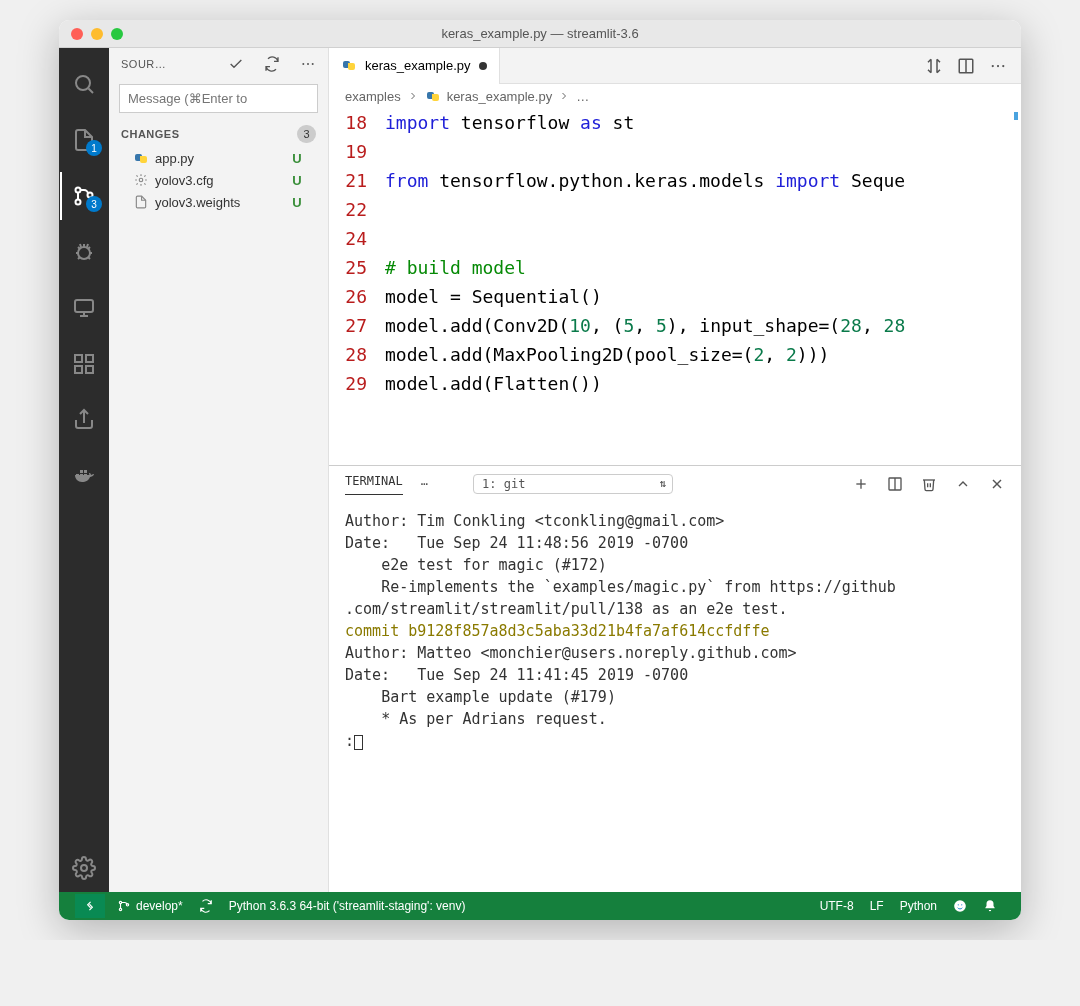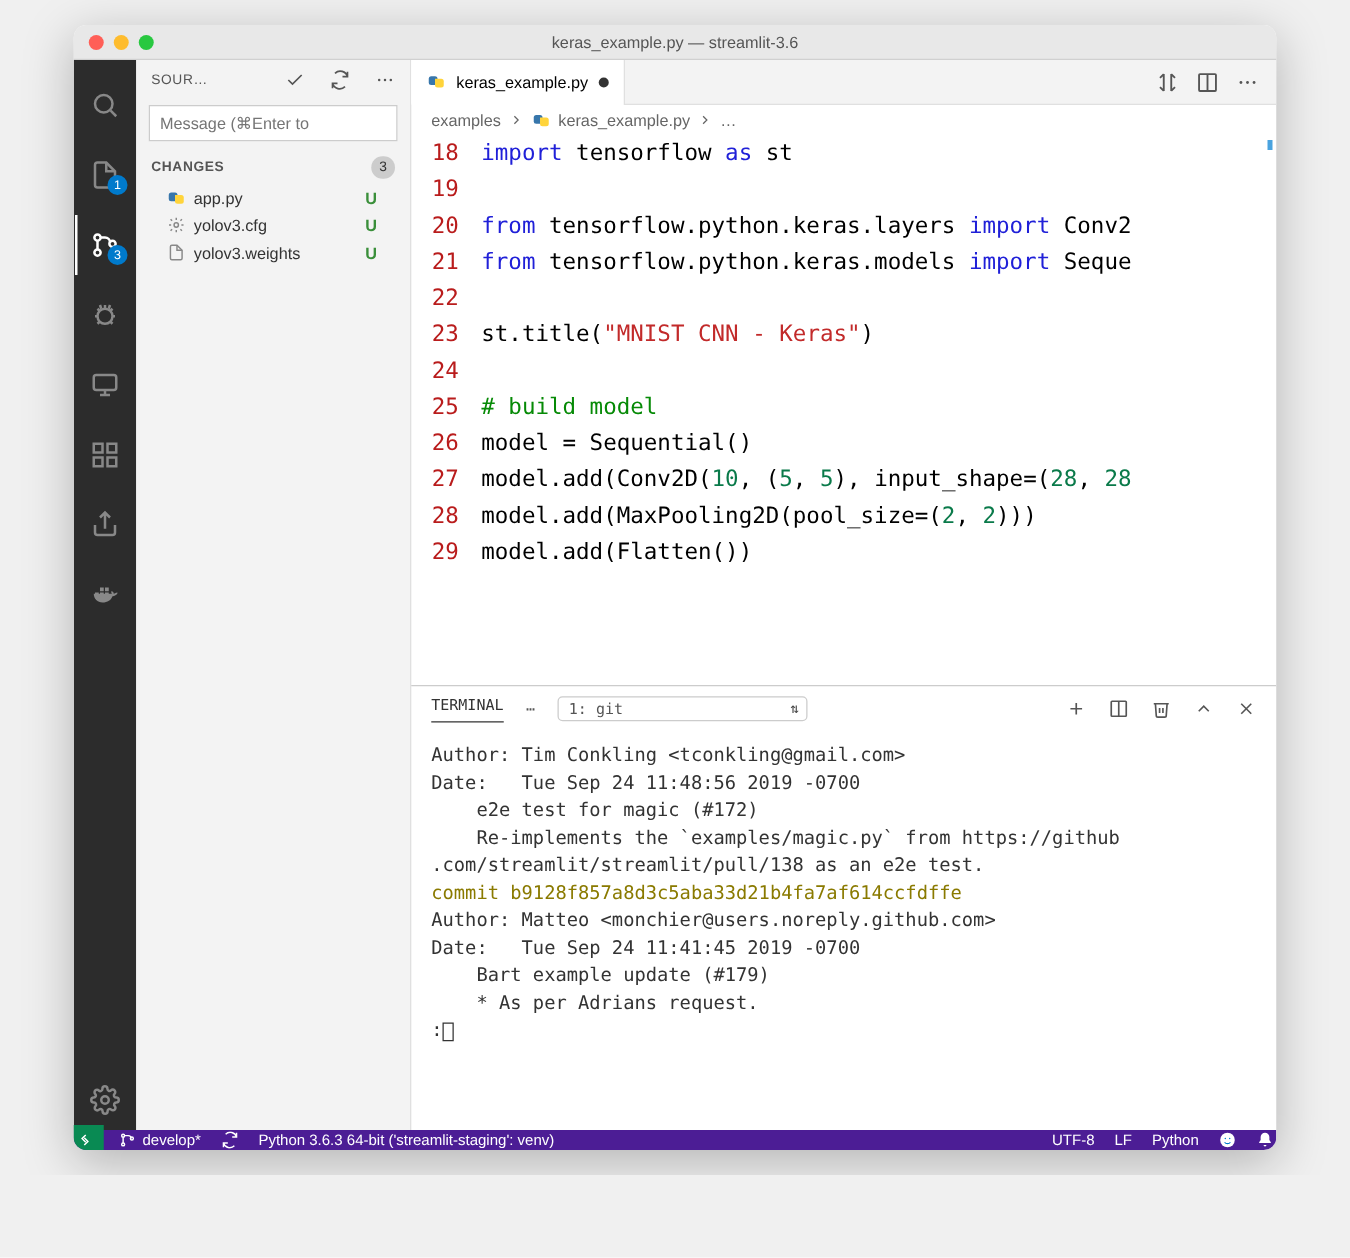--- a/index.html
+++ b/index.html
@@ -43,33 +43,33 @@
 .editor { flex: 1; overflow: hidden; font-family: "SF Mono", Menlo, Consolas, monospace; font-size: 18px; line-height: 29px; position: relative; }
 .editor-inner { position: absolute; left: 0; right: 0; }
 .code-line { display: flex; white-space: pre; }
 .gutter { width: 56px; text-align: right; padding-right: 18px; color: #b91c1c; flex-shrink: 0; }
 .code { flex: 1; color: #000; overflow: hidden; }
 .tk-kw { color: #2020d8; }
 .tk-str { color: #c22a2a; }
 .tk-num { color: #0a7a4a; }
 .tk-com { color: #068a06; }
 .minimap-marker { position:absolute; right:3px; top:4px; width:4px; height:8px; background:#4aa3df; }
-.panel { height: 356px; border-top: 1px solid #ccc; display: flex; flex-direction: column; font-family: "SF Mono", Menlo, Consolas, monospace; }
+.panel { height: 427px; border-top: 1px solid #ccc; display: flex; flex-direction: column; font-family: "SF Mono", Menlo, Consolas, monospace; }
 .panel-tabs { height: 36px; display: flex; align-items: center; padding: 0 16px; gap: 18px; font-size: 12px; color: #555; }
 .panel-tabs .ptab { cursor: pointer; padding-bottom: 6px; }
 .panel-tabs .ptab.active { border-bottom: 1px solid #333; color: #333; }
 .panel-tabs .dots { cursor: pointer; }
-.term-select { border: 1px solid #ccc; background: #fff; font-size: 12px; padding: 2px 24px 2px 8px; border-radius: 4px; cursor:pointer; position:relative; min-width: 200px;}
+.term-select { border: 1px solid #ccc; background: #fff; font-size: 12px; padding: 2px 24px 2px 8px; border-radius: 4px; cursor:pointer; position:relative; min-width: 200px; margin-left: 27px;}
 .term-select::after{ content:'⇅'; position:absolute; right:6px; top:2px; font-size:11px; color:#444;}
 .panel-tabs .pactions { margin-left: auto; display: flex; gap: 18px; }
 .panel-tabs .pactions svg { width: 16px; height: 16px; cursor: pointer; color: #555; }
 .terminal { flex: 1; padding: 8px 16px; font-size: 15px; line-height: 22px; white-space: pre-wrap; color: #333; overflow: hidden; }
 .term-yellow { color: #8a7a00; }
 .cursor-box { display:inline-block; width:9px; height:15px; border:1px solid #333; vertical-align: text-bottom;}
-.statusbar { height: 16px; background: #4c1d95; color: #fff; display: flex; align-items: center; font-size: 12px; padding: 0 2px; gap: 16px; }
+.statusbar { height: 28px; background: #15803d; color: #fff; display: flex; align-items: center; font-size: 12px; padding: 0 24px; gap: 16px; }
 .statusbar .remote { background: #098a53; height: 24px; display: flex; align-items: center; padding: 0 8px; margin-left: -8px; margin-right: -4px; }
 .statusbar .sitem { display: flex; align-items: center; gap: 5px; cursor: pointer; }
 .statusbar .right { margin-left: auto; display: flex; gap: 16px; }
 .statusbar svg { width: 14px; height: 14px; }
 .py-icon { display:inline-flex; width:16px; height:16px; align-items:center; justify-content:center;}
 .py-icon::before{ content:''; width:7px; height:7px; background:#3776ab; border-radius:2px 2px 0 2px; position:relative; left:1px; top:-1px;}
 .py-icon::after{ content:''; width:7px; height:7px; background:#ffd43b; border-radius:0 2px 2px 2px; position:relative; left:-1px; top:1px;}
 .gear-icon-s { width:16px; height:16px; }
 .txt-icon { display:inline-flex; width:16px; height:16px; align-items:center; justify-content:center; color:#888; }
 .txt-icon svg{ width:14px; height:14px;}
@@ -239,24 +239,22 @@
         <svg class="chev" viewBox="0 0 24 24" fill="none" stroke="currentColor" stroke-width="2">
             <polyline points="9 18 15 12 9 6"></polyline>
           </svg>
         <span>…</span>
       </div>
       <div class="editor">
         <div class="minimap-marker"></div>
         <div class="editor-inner" id="editor-lines">
             <div class="code-line"><div class="gutter">18</div><div class="code"><span class="tk-kw">import</span><span> tensorflow </span><span class="tk-kw">as</span><span> st</span></div></div>
             <div class="code-line"><div class="gutter">19</div><div class="code"><span></span></div></div>
-            <div class="code-line"><div class="gutter">20</div><div class="code"><span class="tk-kw">from</span><span> tensorflow.python.keras.layers </span><span class="tk-kw">import</span><span> Conv2</span></div></div>
             <div class="code-line"><div class="gutter">21</div><div class="code"><span class="tk-kw">from</span><span> tensorflow.python.keras.models </span><span class="tk-kw">import</span><span> Seque</span></div></div>
             <div class="code-line"><div class="gutter">22</div><div class="code"><span></span></div></div>
-            <div class="code-line"><div class="gutter">23</div><div class="code"><span>st.title(</span><span class="tk-str">"MNIST CNN - Keras"</span><span>)</span></div></div>
             <div class="code-line"><div class="gutter">24</div><div class="code"><span></span></div></div>
             <div class="code-line"><div class="gutter">25</div><div class="code"><span class="tk-com"># build model</span></div></div>
             <div class="code-line"><div class="gutter">26</div><div class="code"><span>model = Sequential()</span></div></div>
             <div class="code-line"><div class="gutter">27</div><div class="code"><span>model.add(Conv2D(</span><span class="tk-num">10</span><span>, (</span><span class="tk-num">5</span><span>, </span><span class="tk-num">5</span><span>)</span><span>, input_shape=(</span><span class="tk-num">28</span><span>, </span><span class="tk-num">28</span></div></div>
             <div class="code-line"><div class="gutter">28</div><div class="code"><span>model.add(MaxPooling2D(pool_size=(</span><span class="tk-num">2</span><span>, </span><span class="tk-num">2</span><span>)))</span></div></div>
             <div class="code-line"><div class="gutter">29</div><div class="code"><span>model.add(Flatten())</span></div></div>
           </div>
       </div>
 
       <div class="panel">

